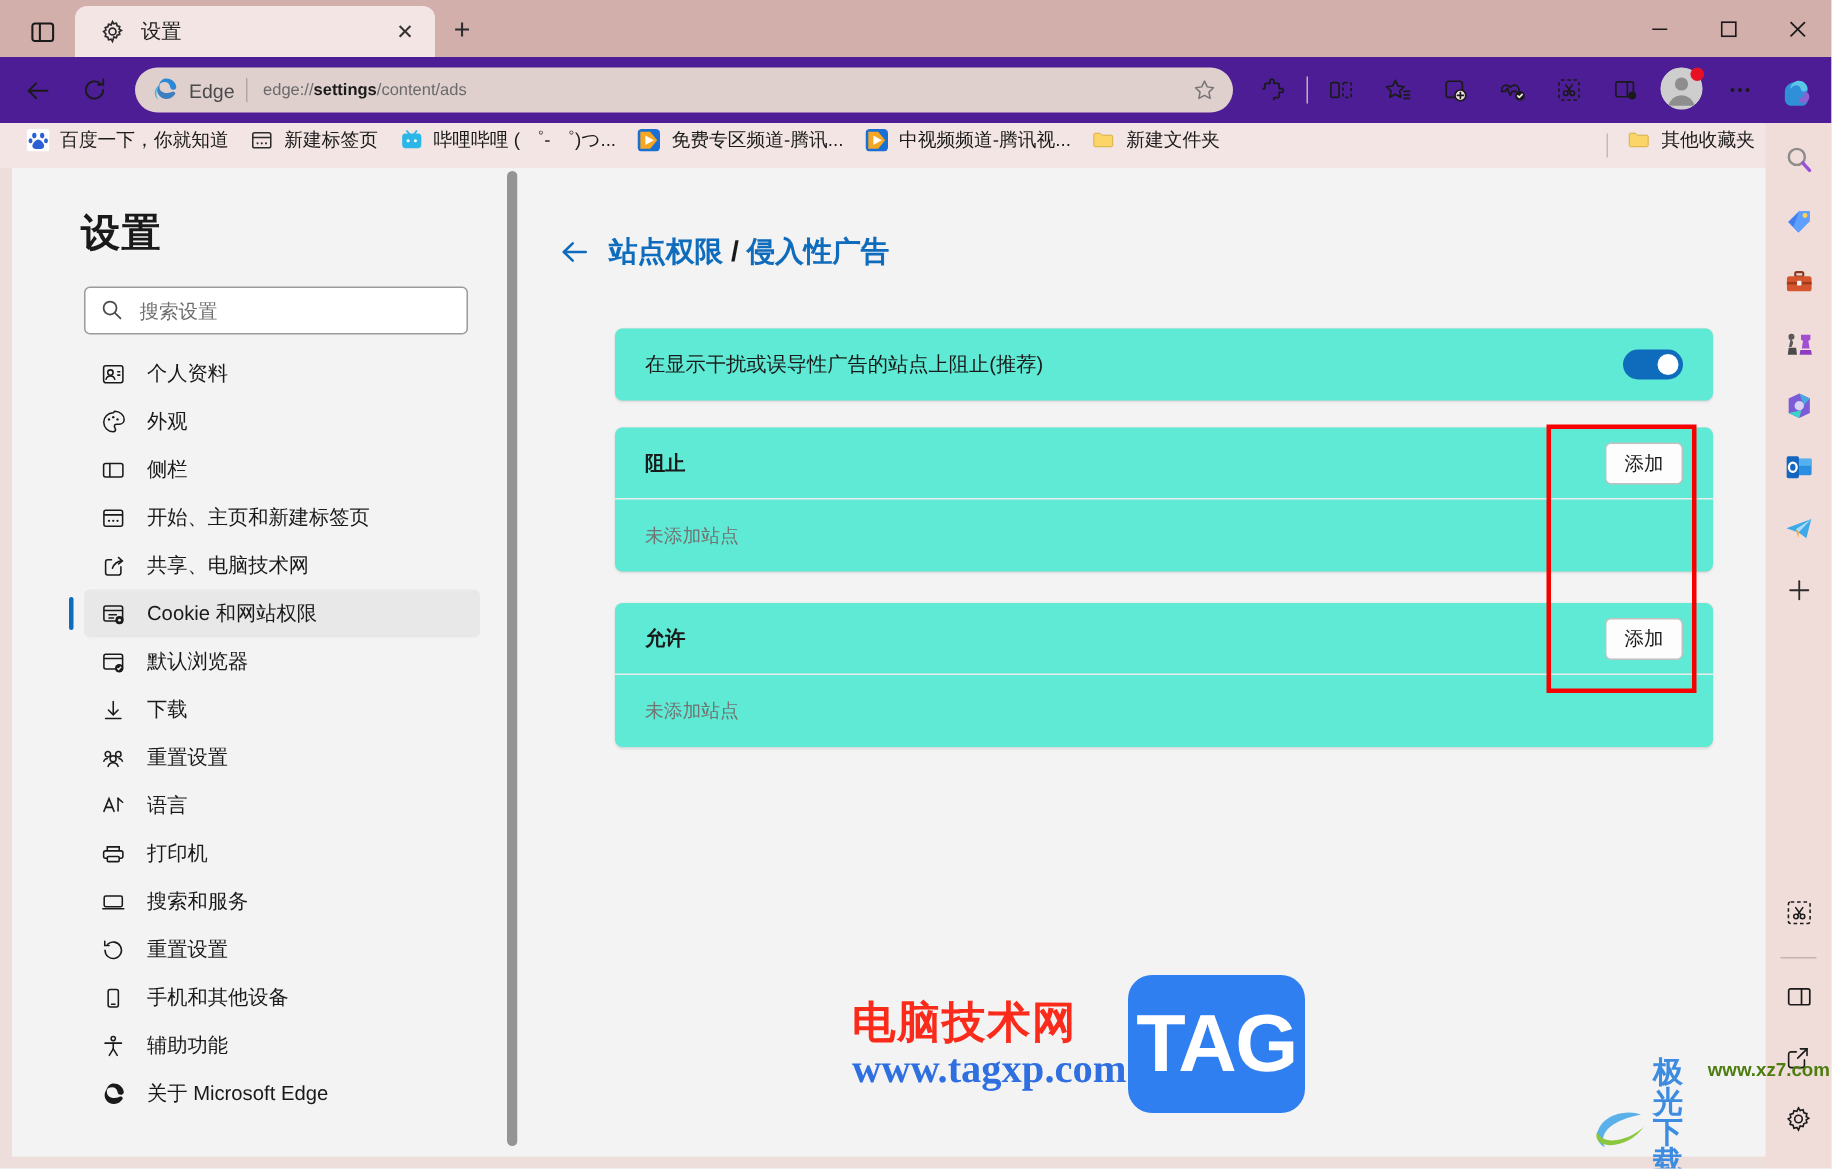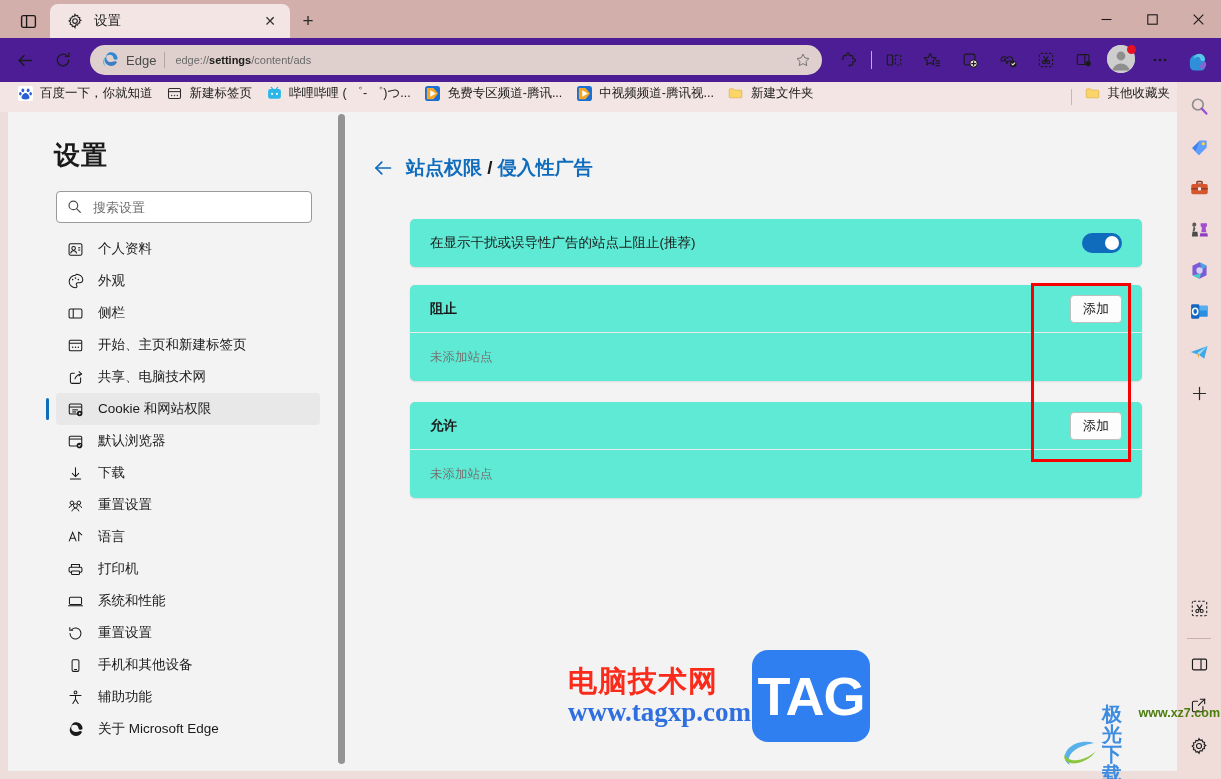--- a/index.html
+++ b/index.html
@@ -725,21 +725,21 @@
           <span class="nav-label">打印机</span>
         </div>
 
         <div class="nav-item">
           <span class="nav-icon">
             <svg width="17" height="17" viewBox="0 0 18 18" fill="none" stroke="#1a1a1a" stroke-width="1.1">
               <rect x="2.6" y="4.6" width="12.8" height="7.6" rx="1.2"></rect>
               <line x1="1.6" y1="13.6" x2="16.4" y2="13.6" stroke-linecap="round"></line>
             </svg>
           </span>
-          <span class="nav-label">系统和性能</span>
+          <span class="nav-label">搜索和服务</span>
         </div>
 
         <div class="nav-item">
           <span class="nav-icon">
             <svg width="17" height="17" viewBox="0 0 18 18" fill="none" stroke="#1a1a1a" stroke-width="1.1" stroke-linecap="round">
               <path d="M3.2 9a5.8 5.8 0 1 0 1.8-4.2"></path>
                 <polyline points="3,2.6 3,5.6 6,5.6"></polyline>
             </svg>
           </span>
           <span class="nav-label">重置设置</span>

